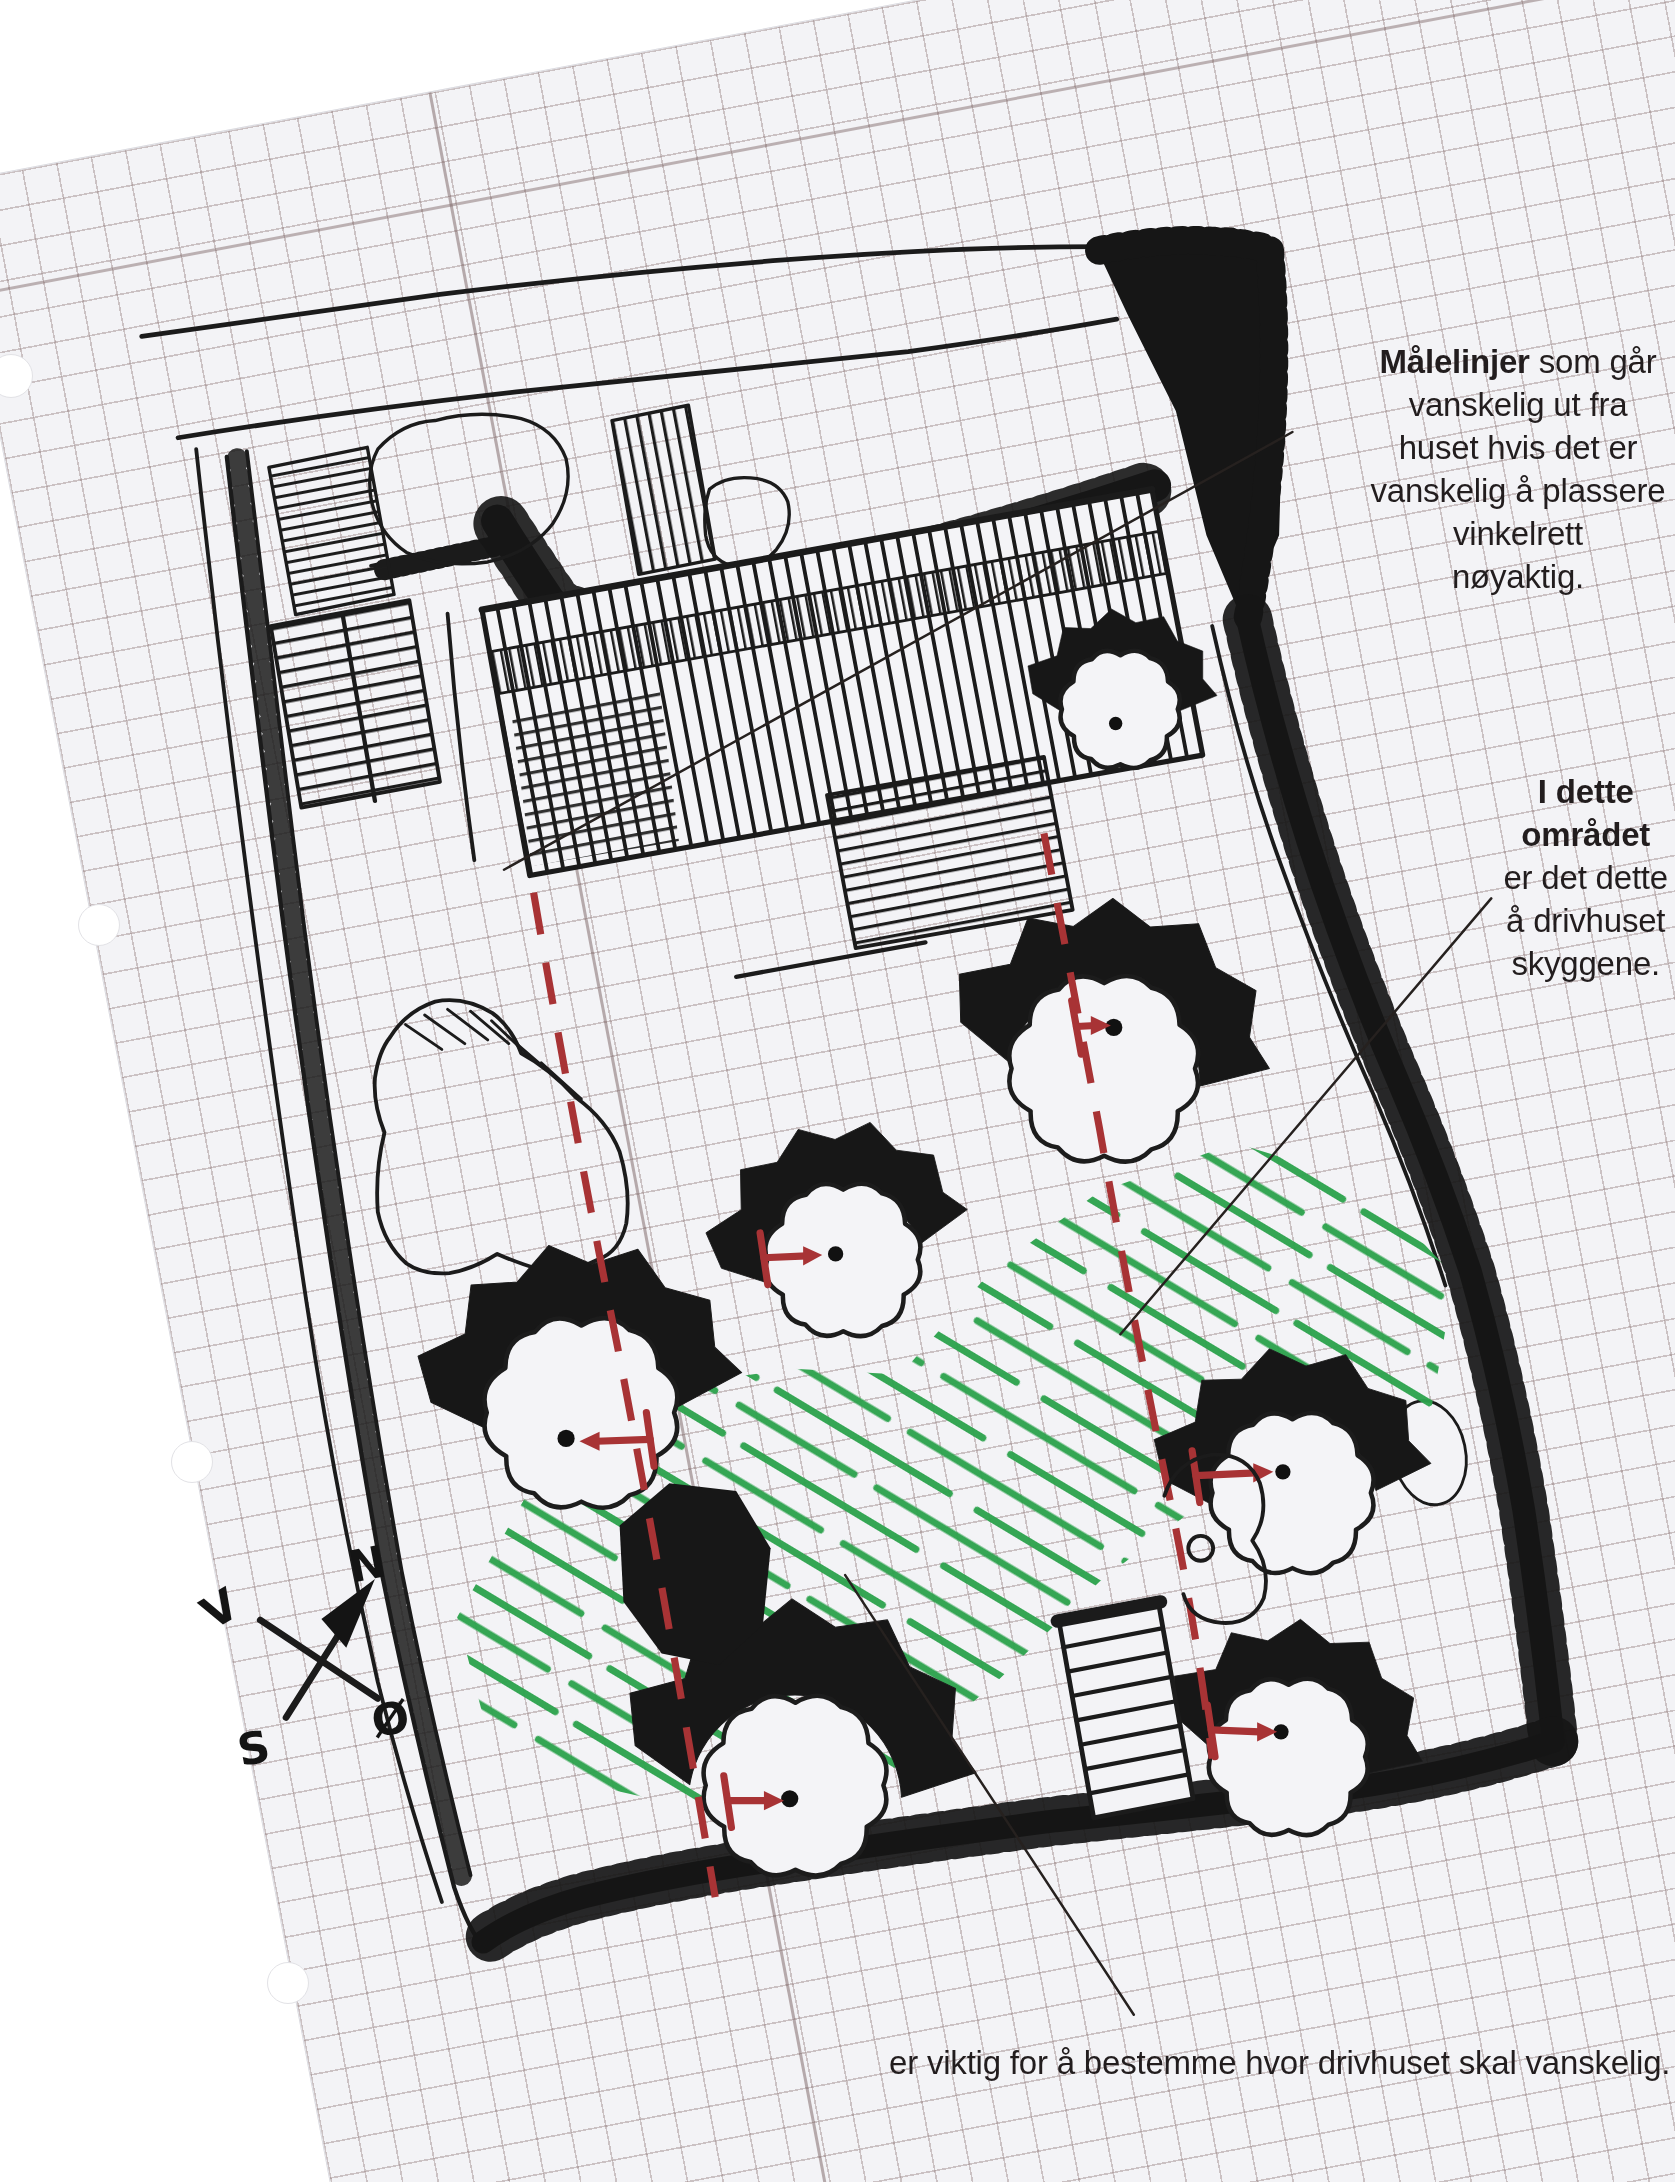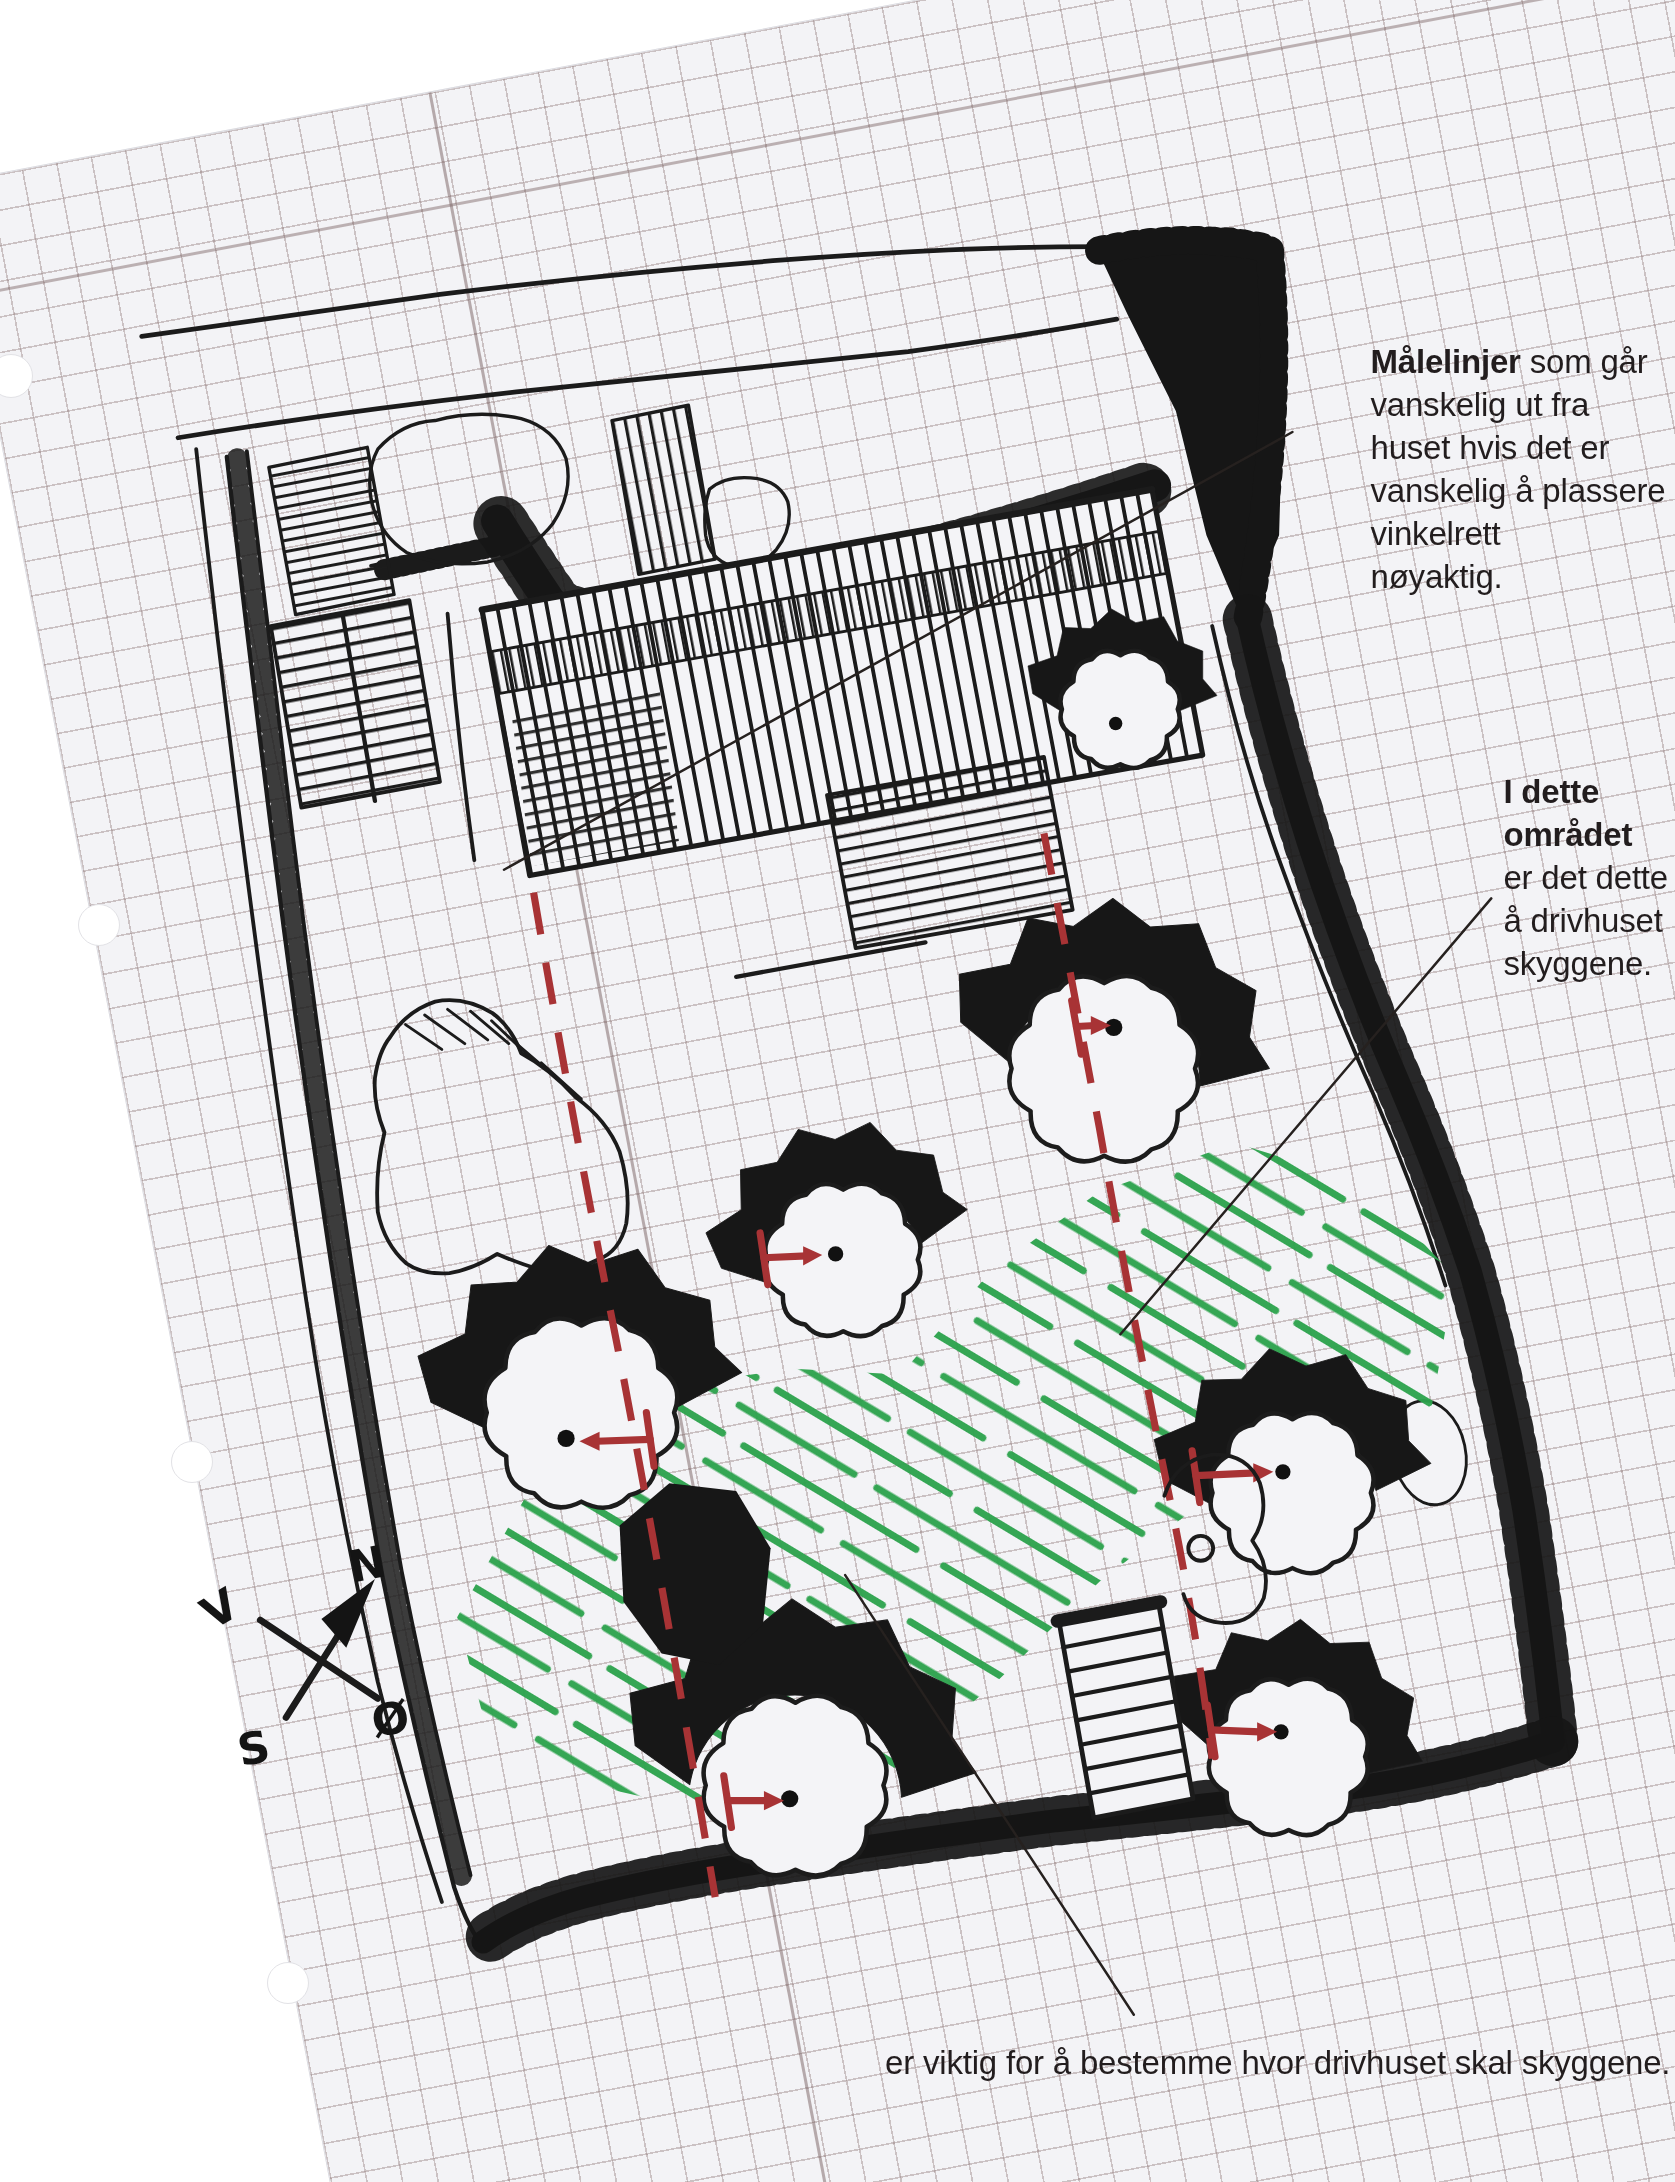--- a/index.html
+++ b/index.html
@@ -9,21 +9,21 @@
        transform-origin:382px 1147px;transform:rotate(-10.7deg);
        background-color:#f3f3f6;
        background-image:
          repeating-linear-gradient(to right, rgba(146,124,124,.42) 0 1.6px, transparent 1.6px 35px),
          repeating-linear-gradient(to bottom, rgba(146,124,124,.42) 0 1.6px, transparent 1.6px 35px);
        border:1px solid #dcdce1;}
   .vrule{position:absolute;left:484px;top:0;width:2.5px;height:100%;background:rgba(120,95,95,.5);}
   .hrule{position:absolute;left:0;top:113px;height:2.5px;width:100%;background:rgba(120,95,95,.45);}
   .hole{position:absolute;border-radius:50%;background:#ffffff;border:1.4px solid #e2e2e6;}
   svg.plan{position:absolute;left:0;top:0;}
-  .annot{position:absolute;text-align:left;font-size:33px;line-height:43px;
+  .annot{position:absolute;text-align:center;font-size:33px;line-height:43px;
          color:#221d1e;letter-spacing:-0.2px;}
   .annot b{font-weight:700;}
 </style>
 </head>
 <body>
 
 <div class="paper">
   <div class="vrule"></div>
   <div class="hrule"></div>
 </div>
@@ -224,15 +224,15 @@
 
 <div class="annot" style="right:8px;top:770px;">
   <div><b>I dette</b></div>
   <div><b>området</b></div>
   <div>er det dette</div>
   <div>å drivhuset</div>
   <div>skyggene.</div>
 </div>
 
 <div class="annot" style="right:5.7px;top:2041px;">
-  <div>er viktig for å bestemme hvor drivhuset skal skyggene.</div>
+  <div>er viktig for å bestemme hvor drivhuset skal vanskelig.</div>
 </div>
 
 
 </body></html>

